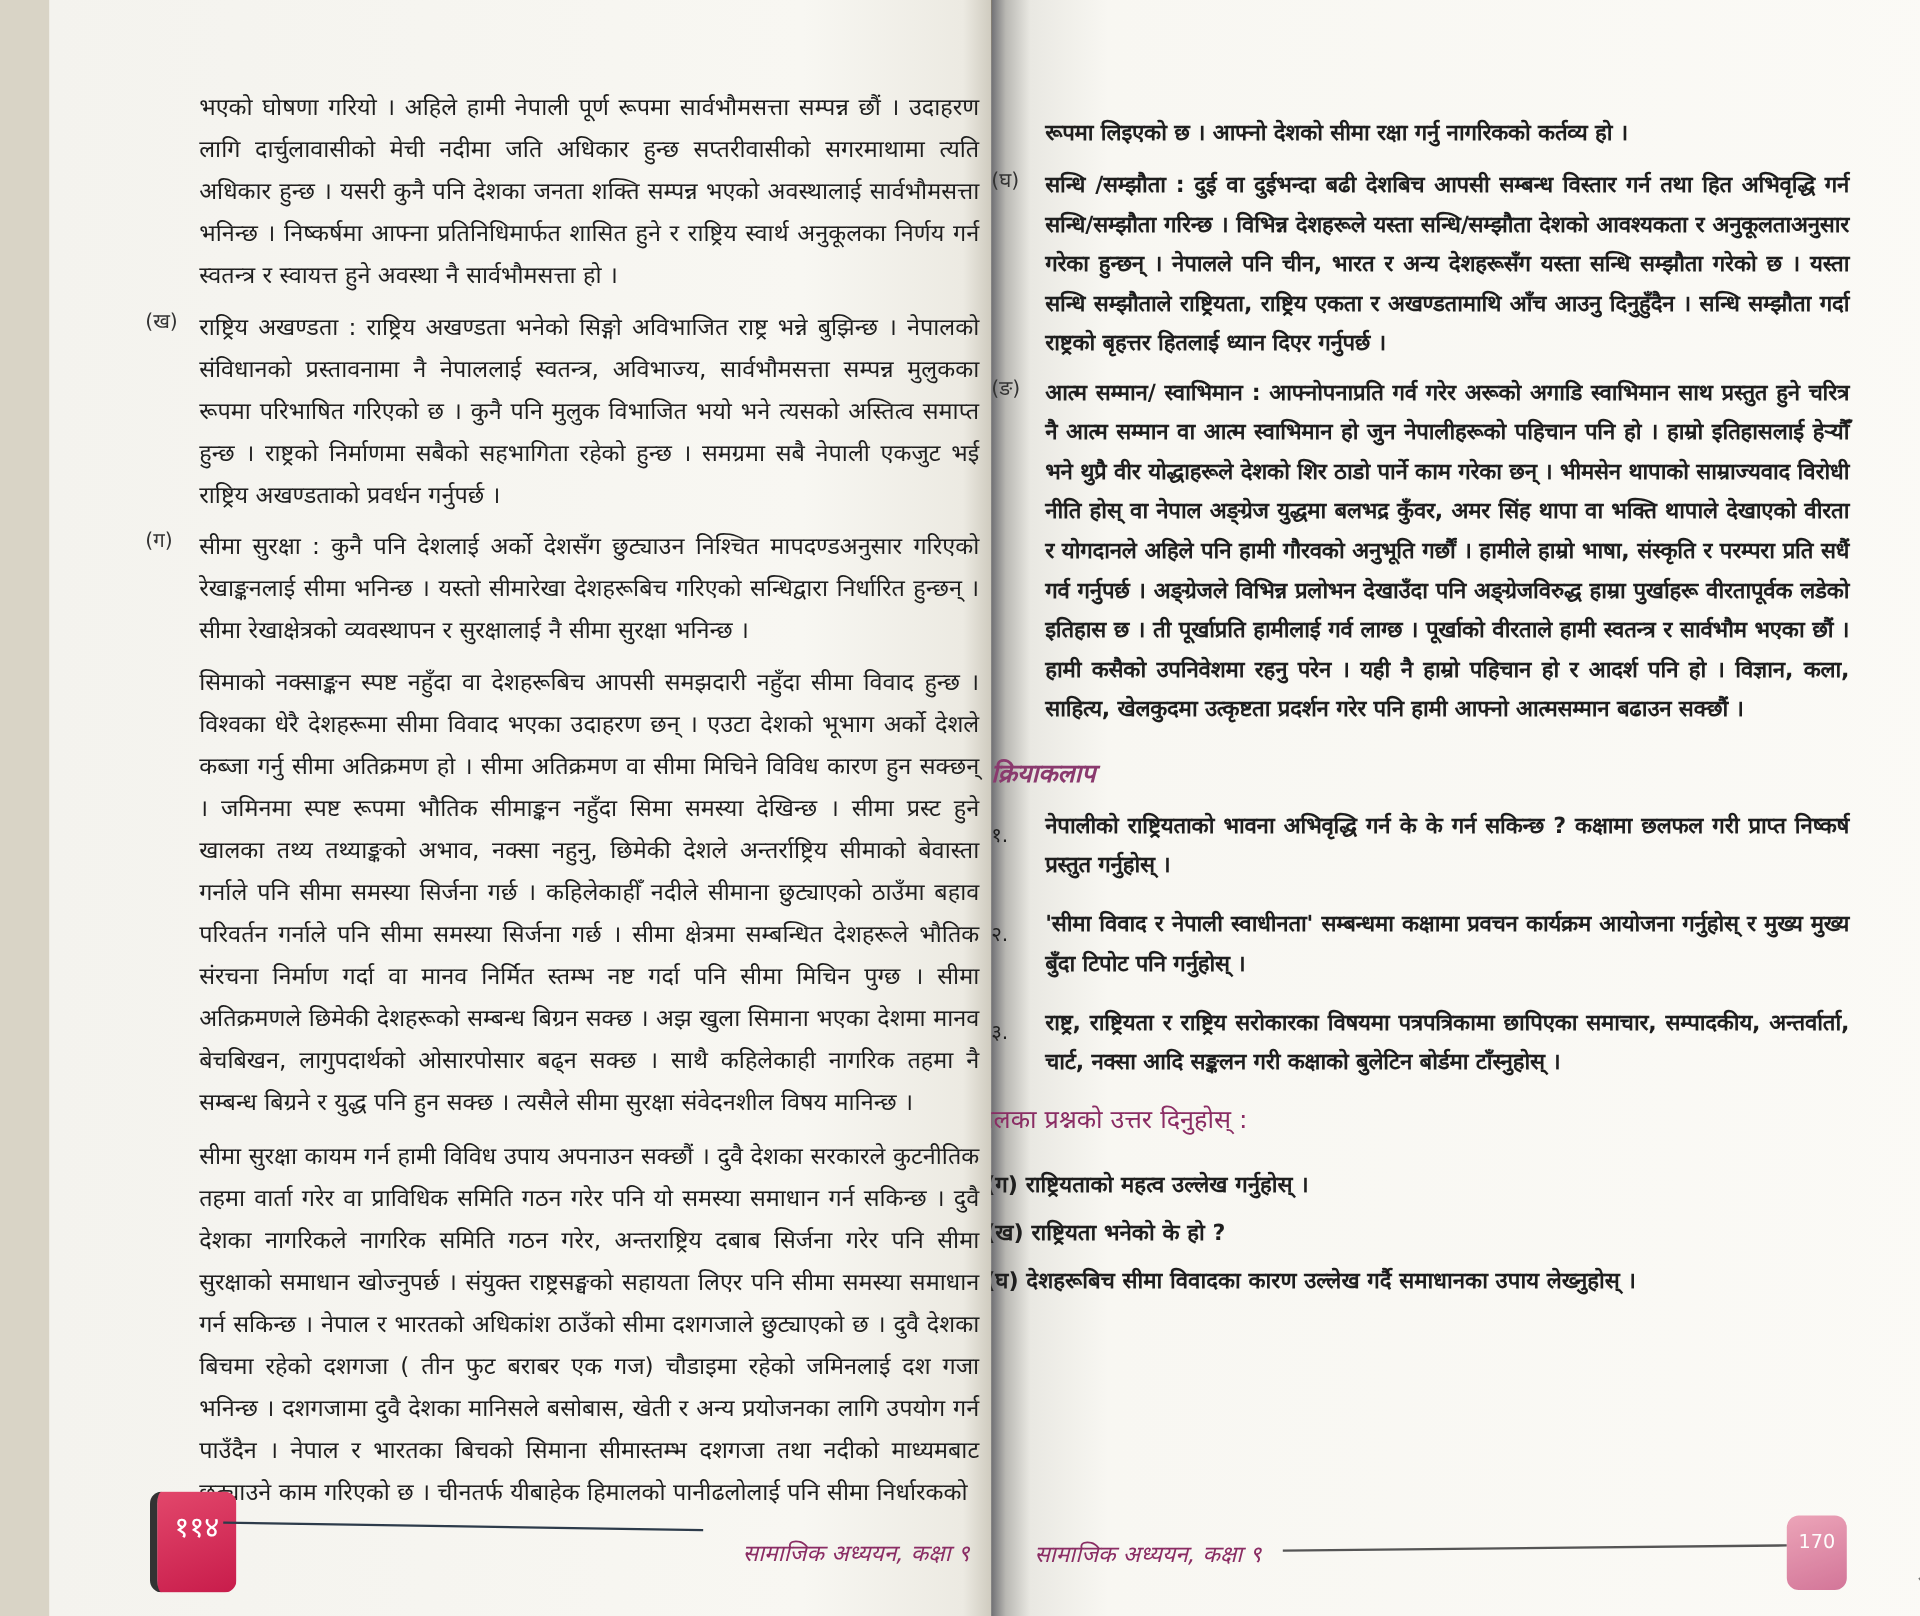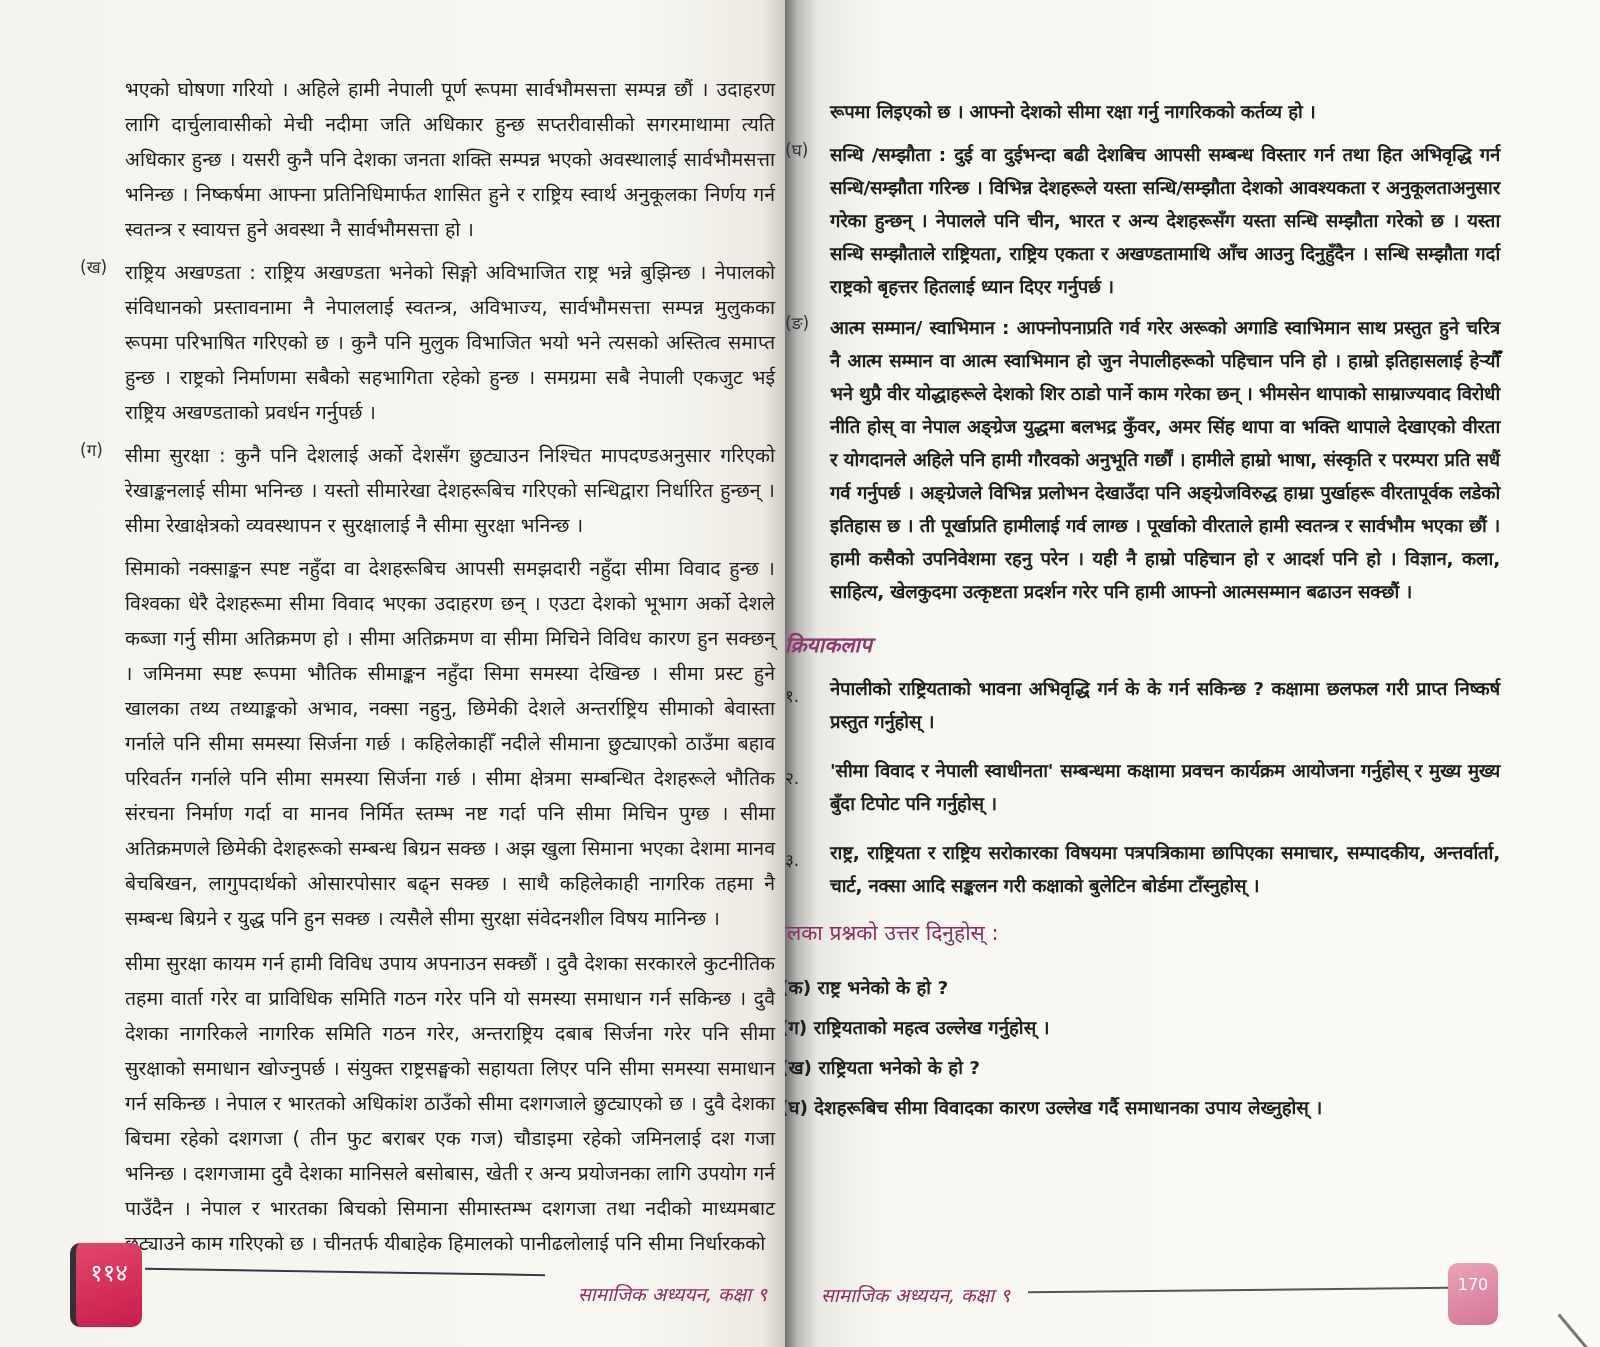--- a/index.html
+++ b/index.html
@@ -3,21 +3,21 @@
 <meta charset="utf-8">
 <style>
   * { box-sizing: border-box; margin: 0; padding: 0; }
   html, body { width: 1600px; height: 1347px; overflow: hidden; background: #d9d4c6; }
   body { font-family: "DejaVu Sans", "Liberation Sans", sans-serif; color: #1e1e1e; position: relative; }
 
   .book { position: absolute; inset: 0; }
   .top-edge { position: absolute; left: 760px; top: 0; width: 120px; height: 60px;
     background: radial-gradient(ellipse at 50% 0%, #c9a24a 0%, #e0c27a 40%, rgba(224,194,122,0) 75%); }
 
-  .page { position: absolute; top: 0; height: 1347px; background: #f7f6f1; overflow: hidden; }
+  .page { position: absolute; top: 0; height: 1347px; background: #f7f6f1; overflow: hidden; margin-left: 41px; }
   .page-left { left: 0; width: 785px; background: linear-gradient(90deg, #f4f3ee 0%, #f8f7f2 80%, #eceae2 97%, #cfcbbf 100%); }
   .page-right { left: 785px; width: 815px; background: linear-gradient(90deg, #6f6f73 0%, #b9b8b3 1.5%, #e9e8e2 4%, #f8f7f2 12%, #fbfaf6 100%); padding-left: 28px; }
 
   .para { font-size: 19.5px; line-height: 35px; text-align: justify; }
   .left-body { position: absolute; left: 125px; top: 72px; width: 650px; }
   .right-body { position: absolute; left: 45px; top: 95px; width: 670px; }
 
   .item { position: relative; padding-left: 0; margin-bottom: 8px; }
   .marker { position: absolute; left: -45px; top: 0; font-size: 17px; color: #333; }
   .right-body .para { font-size: 18.5px; line-height: 33px; font-weight: bold; letter-spacing: -0.2px; }
@@ -28,21 +28,21 @@
 
   .activity { position: relative; margin-bottom: 16px; }
   .activity .num { position: absolute; left: -45px; top: 12px; font-size: 17px; }
 
   .question { font-size: 18.5px; font-weight: bold; line-height: 40px; margin-left: -50px; }
 
   .footer { position: absolute; bottom: 0; height: 110px; width: 100%; }
   .page-num-badge { position: absolute; width: 72px; height: 84px; border-radius: 10px;
     background: linear-gradient(160deg, #e2476b, #c81c4b); color: #fff; font-size: 24px;
     display: flex; align-items: flex-start; justify-content: center; padding-top: 12px; }
-  .page-left .page-num-badge { left: 70px; top: 6px; border-left: 6px solid #333; }
+  .page-left .page-num-badge { left: 84px; top: 6px; border-left: 6px solid #333; }
   .page-right .page-num-badge { left: 635px; top: 26px; width: 50px; height: 62px; opacity: 0.75;
     background: linear-gradient(160deg, #e788a4, #c64a7a); font-size: 16px; }
   .footer-rule { position: absolute; height: 2px; background: #2d3b4a; }
   .page-left .footer-rule { left: 145px; top: 34px; width: 400px; transform: rotate(0.9deg); }
   .page-right .footer-rule { left: 215px; top: 52px; width: 420px; transform: rotate(-0.6deg); background: #555; }
   .footer-title { position: absolute; color: #8a2d64; font-style: italic; font-size: 19px; }
   .page-left .footer-title { left: 578px; top: 44px; }
   .page-right .footer-title { left: 8px; top: 45px; }
   .corner-line { position: absolute; right: 20px; bottom: 8px; width: 60px; height: 3px; background: #777; transform: rotate(50deg); }
 </style>
@@ -101,21 +101,20 @@
         <span class="num">२.</span>
         <p class="para">'सीमा विवाद र नेपाली स्वाधीनता' सम्बन्धमा कक्षामा प्रवचन कार्यक्रम आयोजना गर्नुहोस् र मुख्य मुख्य बुँदा टिपोट पनि गर्नुहोस् ।</p>
       </div>
       <div class="activity">
         <span class="num">३.</span>
         <p class="para">राष्ट्र, राष्ट्रियता र राष्ट्रिय सरोकारका विषयमा पत्रपत्रिकामा छापिएका समाचार, सम्पादकीय, अन्तर्वार्ता, चार्ट, नक्सा आदि सङ्कलन गरी कक्षाको बुलेटिन बोर्डमा टाँस्नुहोस् ।</p>
       </div>
 
       <p class="instruction">तलका प्रश्नको उत्तर दिनुहोस् :</p>
 
-      <p class="question">(क) राष्ट्र भनेको के हो ?</p>
       <p class="question">(ग) राष्ट्रियताको महत्व उल्लेख गर्नुहोस् ।</p>
       <p class="question">(ख) राष्ट्रियता भनेको के हो ?</p>
       <p class="question">(घ) देशहरूबिच सीमा विवादका कारण उल्लेख गर्दै समाधानका उपाय लेख्नुहोस् ।</p>
     </div>
 
     <div class="footer" style="top:1237px;">
       <div class="footer-title">सामाजिक अध्ययन, कक्षा ९</div>
       <div class="footer-rule"></div>
       <div class="page-num-badge">170</div>
       <div class="corner-line"></div>

